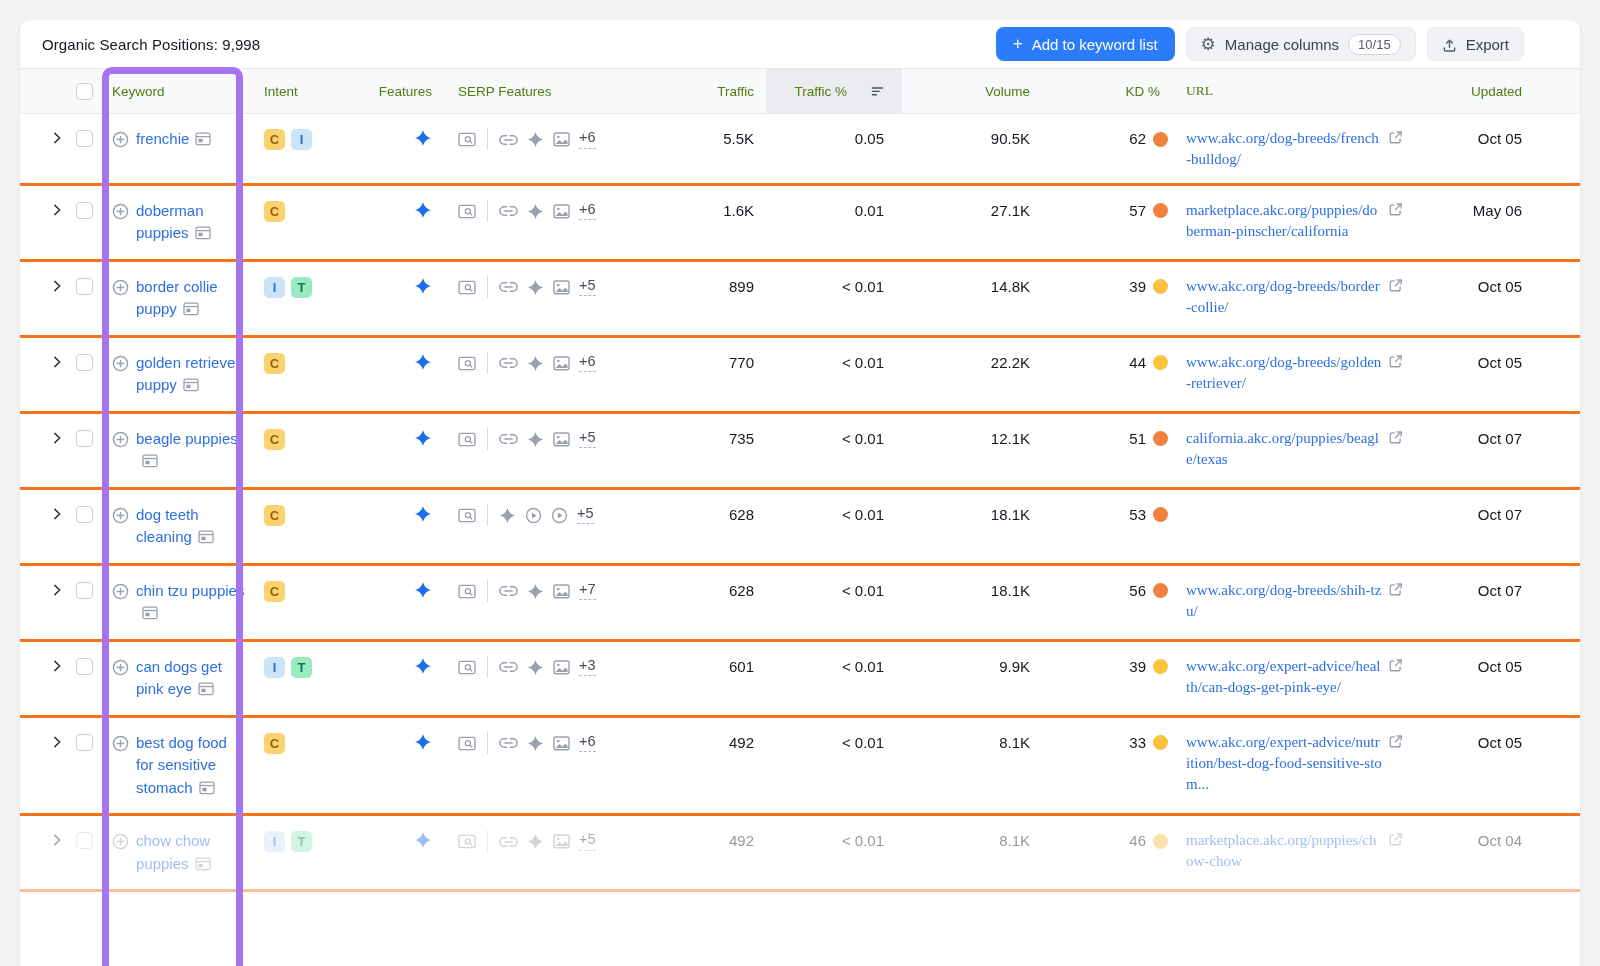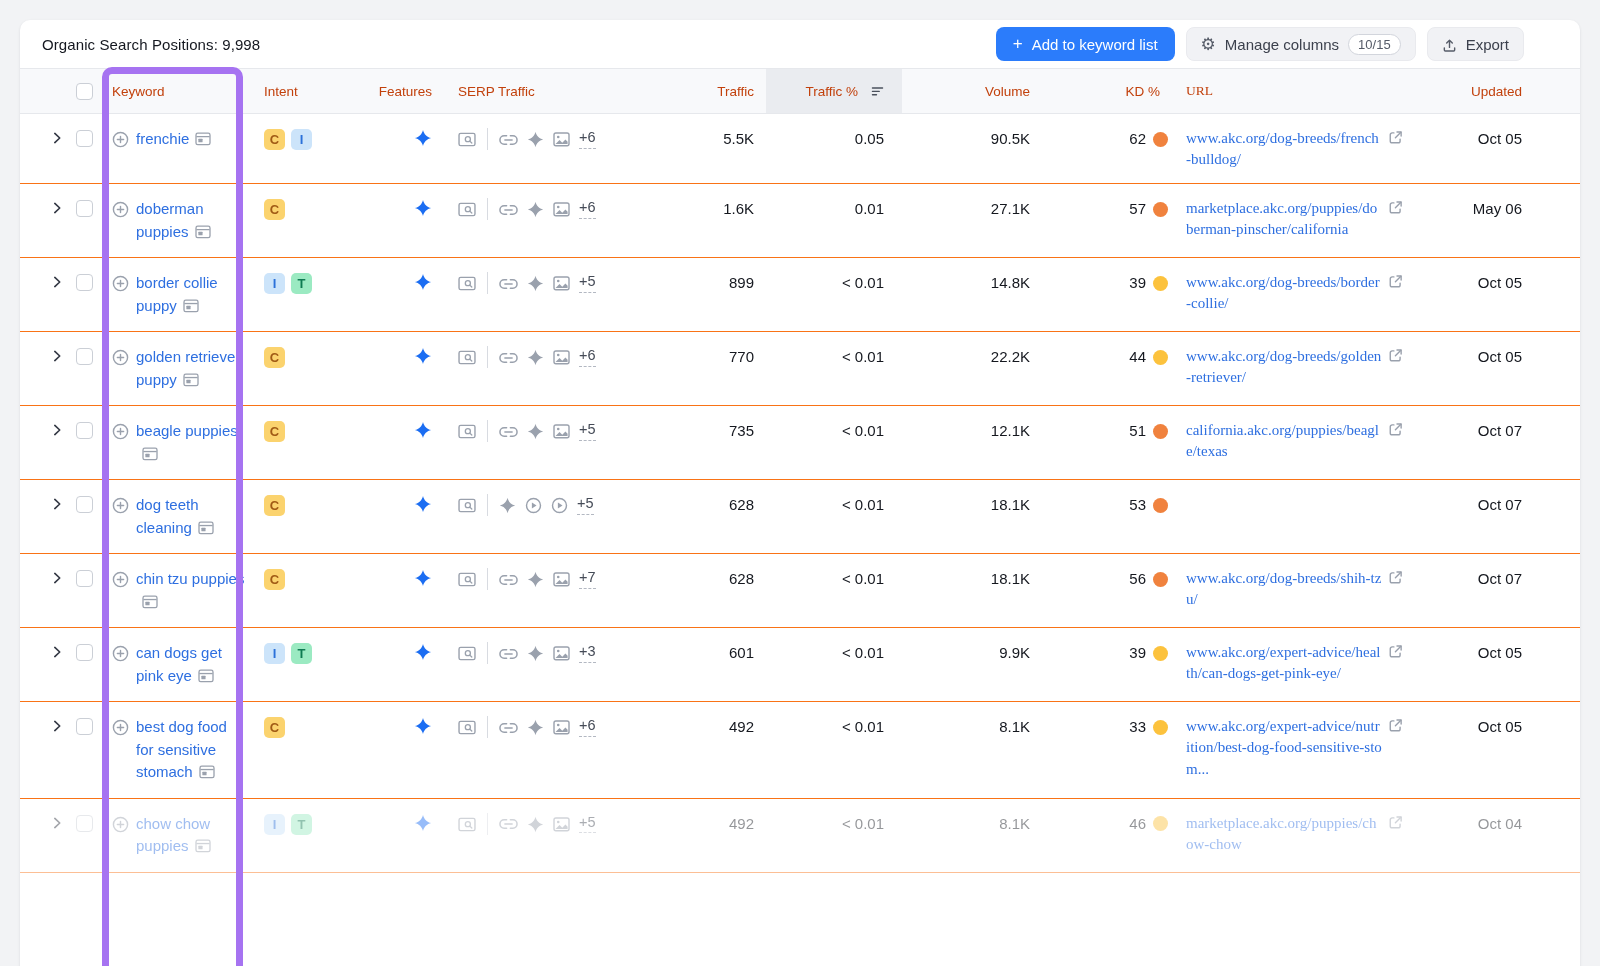--- a/index.html
+++ b/index.html
@@ -29,43 +29,43 @@
   .btn-primary { background:#2b7cfb; color:#fff; padding:0 17px; }
   .btn-primary .plus { font-size:17px; font-weight:400; margin-top:-1px; }
   .btn-gray { background:#f1f2f5; color:#3c414d; padding:0 14px; border:1px solid #e9eaee; }
   .pill { background:#fff; border:1px solid #d2d5dc; color:#555b68; border-radius:11px;
           font-size:13px; padding:2px 9px; }
   .gear { font-family:"DejaVu Sans", sans-serif; font-size:17px; color:#565c68; line-height:1; }
   
   .thead {
     display:flex; align-items:stretch; height:46px;
     background:#f8f9fb; border-top:1px solid #e6e8ec; border-bottom:1px solid #e6e8ec;
-    font-size:13.5px; color:#c2410c; padding-left:22px;
+    font-size:13.5px; color:#4d7c0f; padding-left:22px;
   }
   .thead .cell { display:flex; align-items:center; }
   .row {
     display:flex; align-items:flex-start; padding:14px 0 12px 22px;
-    border-bottom:1px solid #f97316; min-height:70px; font-size:15px;
+    border-bottom:3px solid #f97316; min-height:70px; font-size:15px;
     background:#fff;
   }
   .row-faded { opacity:.45; }
   
   .c-exp { width:34px; }
   .c-chk { width:36px; }
   .c-kw  { width:142px; }
   .c-int { width:118px; padding-left:10px; display:flex; gap:6px; }
   .c-pos { width:60px; display:flex; justify-content:flex-end; }
   .c-serp{ width:186px; padding-left:26px; display:flex; align-items:center; gap:9px; }
   .c-tra { width:136px; text-align:right; justify-content:flex-end; }
   .c-pct { width:136px; margin-left:12px; text-align:right; padding-right:18px; justify-content:flex-end; }
   .c-vol { width:128px; text-align:right; justify-content:flex-end; }
   .c-kd  { width:138px; display:flex; justify-content:flex-end; align-items:center; gap:7px; padding-right:0; }
   .c-url { width:232px; margin-left:18px; display:flex; gap:6px;font-family:Liberation Serif, serif; }
   .c-upd { flex:1; text-align:right; padding-right:58px; justify-content:flex-end; }
-  .thead .c-pct { background:#eaecf0; height:100%; gap:11px; }
+  .thead .c-pct { background:#eaecf0; height:100%; gap:22px; }
   .thead .c-kd { padding-right:8px; }
   
   .chev { margin-top:3px; margin-left:8px; cursor:pointer; display:inline-flex; }
   .cb { width:17px; height:17px; border:1.5px solid #cbcfd6; border-radius:4px; background:#fff;
         display:inline-block; margin-top:2px; cursor:pointer; }
   .thead .cb { margin-top:0; }
   .kwline { display:flex; align-items:flex-start; gap:7px; }
   .kwplus { margin-top:3px; flex:none; cursor:pointer; display:inline-flex; }
   .kw-text { color:#2e6fe0; line-height:1.5; cursor:pointer; max-width:112px; }
   .kw-text .winicon { display:inline-block; vertical-align:-2px; margin-left:6px; cursor:pointer; }
@@ -126,21 +126,21 @@
   </div>
 
   <div class="thead">
     <div class="cell c-exp"></div>
     <div class="cell c-chk">
         <span class="cb"></span>
       </div>
     <div class="cell c-kw">Keyword</div>
     <div class="cell c-int">Intent</div>
     <div class="cell c-pos">Features</div>
-    <div class="cell c-serp">SERP Traffic</div>
+    <div class="cell c-serp">SERP Features</div>
     <div class="cell c-tra">Traffic</div>
     <div class="cell c-pct">
       <span>Traffic %</span>
       <span class="sorticon">
           <svg viewBox="0 0 14 12" width="13" height="11">
             <path d="M1.5 2.2h11M1.5 5.9h7.4M1.5 9.6h4.4" stroke="#4a505c" stroke-width="1.5" stroke-linecap="round"></path>
           </svg>
         </span>
     </div>
     <div class="cell c-vol">Volume</div>

